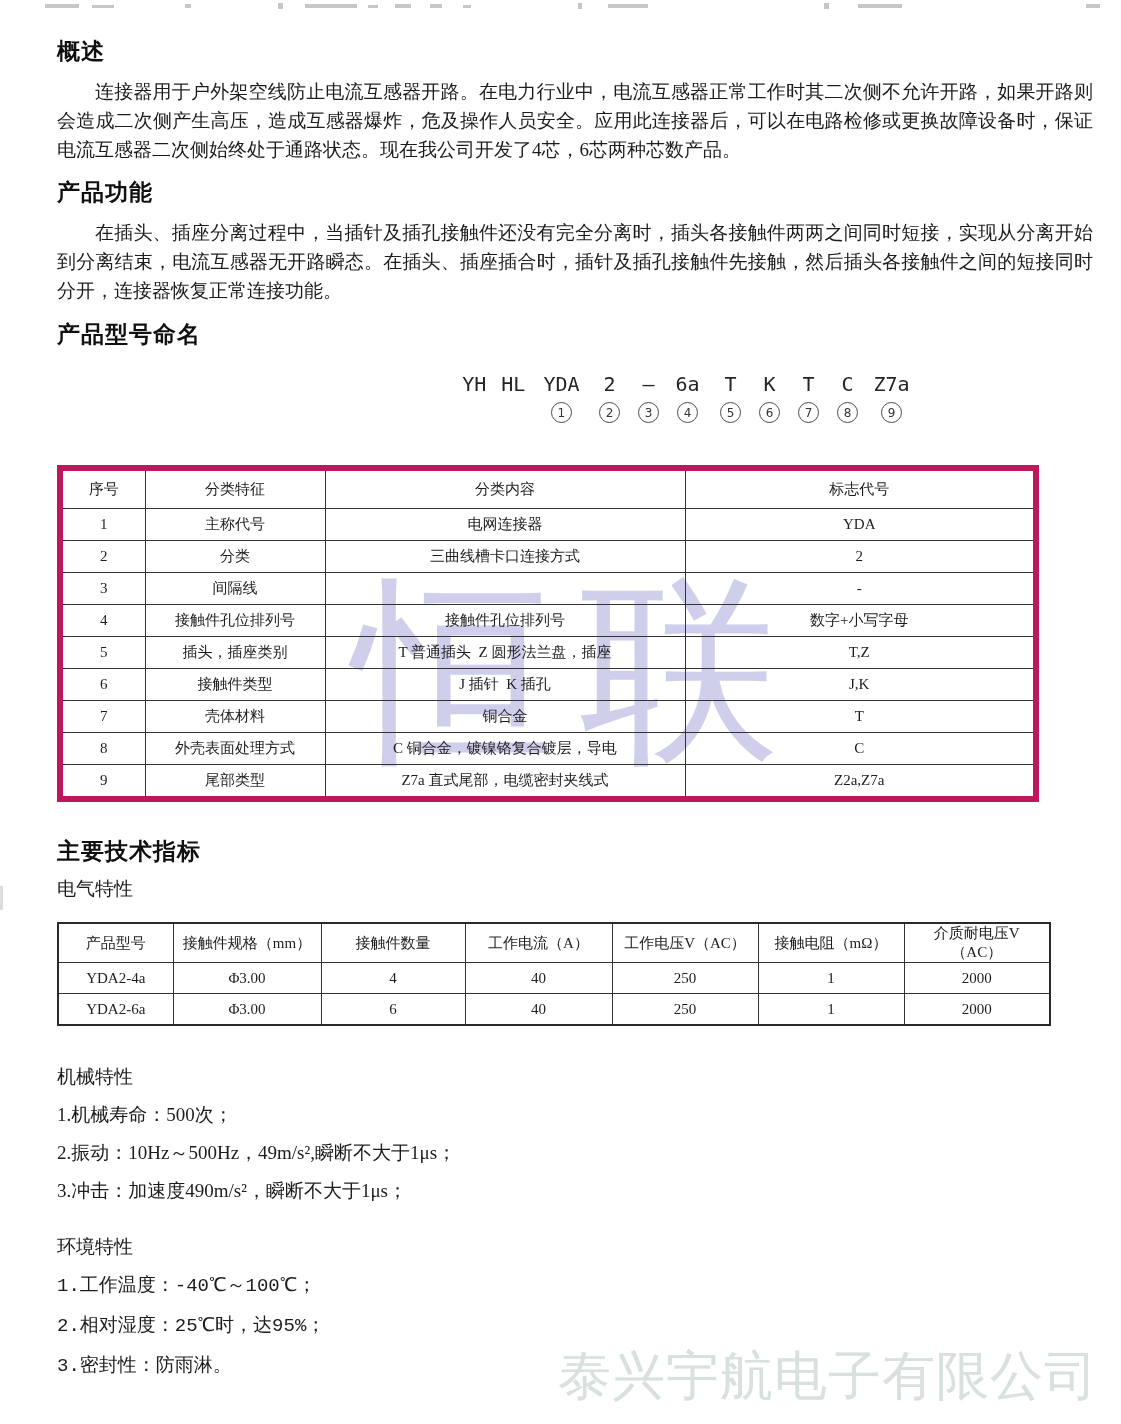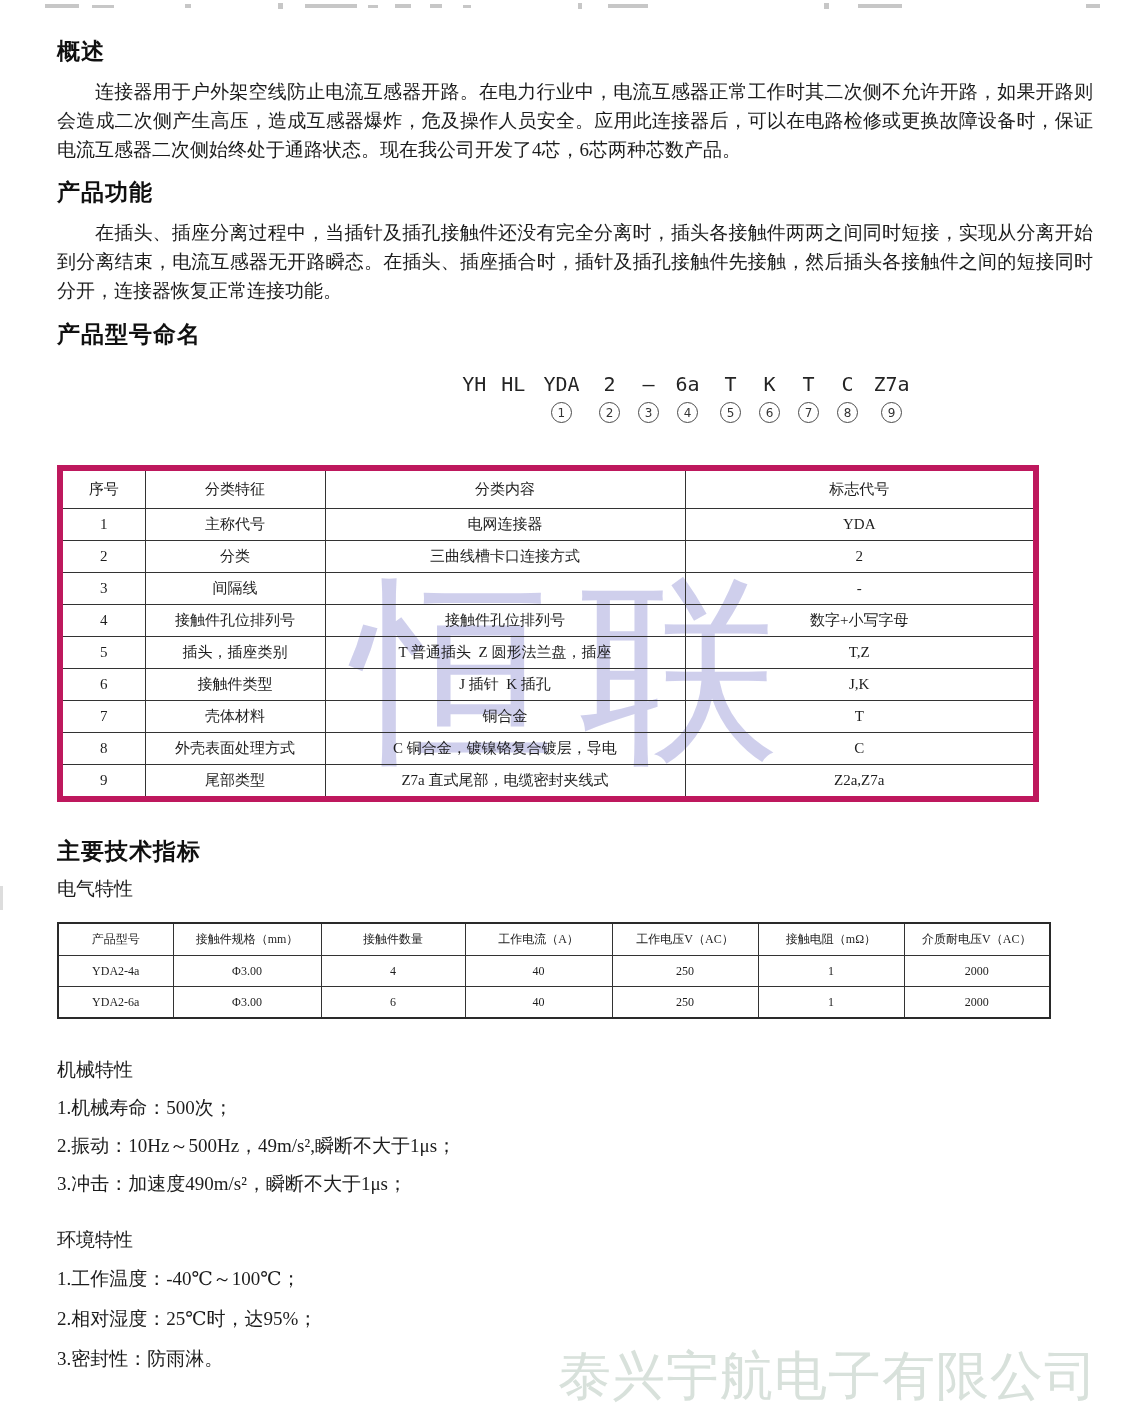--- a/index.html
+++ b/index.html
@@ -31,31 +31,31 @@
                font-family:"DejaVu Sans","Liberation Sans",sans-serif;color:#333;}
   .code-part.no-num .code-circle{visibility:hidden;}
 
   
   table{border-collapse:collapse;table-layout:fixed;background:transparent;}
   th,td{border:1px solid #333;text-align:center;vertical-align:middle;font-weight:normal;
         white-space:pre-wrap;padding:0 4px;overflow:hidden;}
   .cls-table{width:976px;margin-top:42px;font-size:15px;border:6px solid #be185d;}
   .cls-table thead th{height:37px;}
   .cls-table tbody td{height:31px;}
-  .elec-table{width:992px;margin-top:20px;font-size:12px;border:2px solid #2a2a2a;}
+  .elec-table{width:992px;margin-top:20px;font-size:15px;border:2px solid #2a2a2a;}
   .elec-table thead th{height:31px;}
   .elec-table tbody td{height:30px;}
 
   
   .sub-label{font-size:19px;margin-top:12px;color:#1c1c1c;}
   #lbl-mech{margin-top:38px;}
   #lbl-env{margin-top:24px;}
   .spec-list{margin:6px 0 0 0;}
   .spec-item{font-size:19px;line-height:38px;white-space:pre-wrap;color:#1c1c1c;}
-  .env .spec-item{line-height:40px;}
+  .env .spec-item{line-height:40px;font-family:Liberation Mono, monospace;}
 
   
   .wm-center{position:absolute;left:354px;top:568px;z-index:1;font-size:200px;line-height:1.05;
              color:#a9a9de;opacity:0.55;letter-spacing:26px;white-space:nowrap;
              font-family:"Liberation Serif","DejaVu Serif",serif;}
   .wm-bottom{position:absolute;left:558px;top:1350px;z-index:1;font-size:53px;line-height:1;
              color:#d8e1db;letter-spacing:1px;white-space:nowrap;
              font-family:"Liberation Serif","DejaVu Serif",serif;}
 
   

